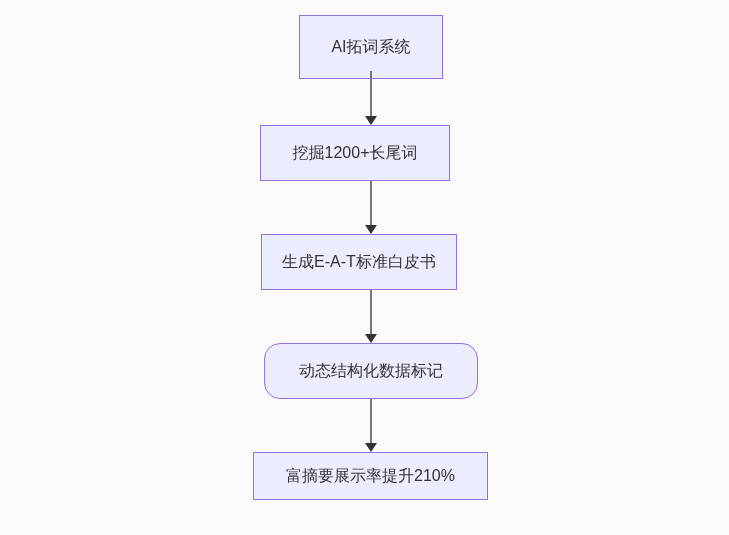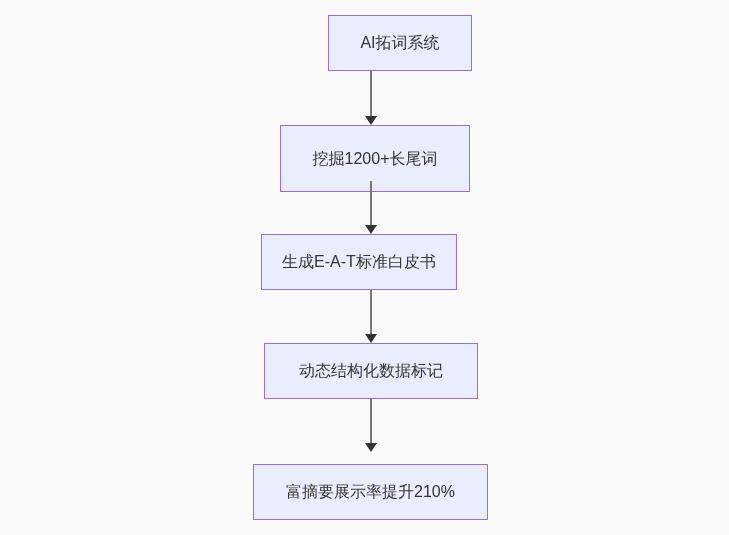--- a/index.html
+++ b/index.html
@@ -18,25 +18,25 @@
     background: #ececff;
     border: 1px solid #9370db;
     display: flex;
     align-items: center;
     justify-content: center;
     font-size: 16px;
     color: #333333;
     text-align: center;
     line-height: 1.2;
   }
-  .node-1 { left: 299px; top: 15px;  width: 144px; height: 56px; margin-left: 29px; }
-  .node-2 { left: 280px; top: 125px; width: 190px; height: 67px; }
+  .node-1 { left: 299px; top: 15px;  width: 144px; height: 64px; }
+  .node-2 { left: 260px; top: 125px; width: 190px; height: 56px; }
   .node-3 { left: 261px; top: 234px; width: 196px; height: 56px; }
-  .node-4 { left: 264px; top: 343px; width: 214px; height: 56px; }
-  .node-5 { left: 253px; top: 452px; width: 235px; height: 56px; margin-top: 12px; }
+  .node-4 { left: 264px; top: 343px; width: 214px; height: 56px; border-radius: 16px; }
+  .node-5 { left: 253px; top: 452px; width: 235px; height: 48px; }
 
   .edge {
     position: absolute;
     left: 364px;
     width: 14px;
   }
   .edge-1 { top: 71px;  height: 54px; }
   .edge-2 { top: 181px; height: 53px; }
   .edge-3 { top: 290px; height: 53px; }
   .edge-4 { top: 399px; height: 53px; }

